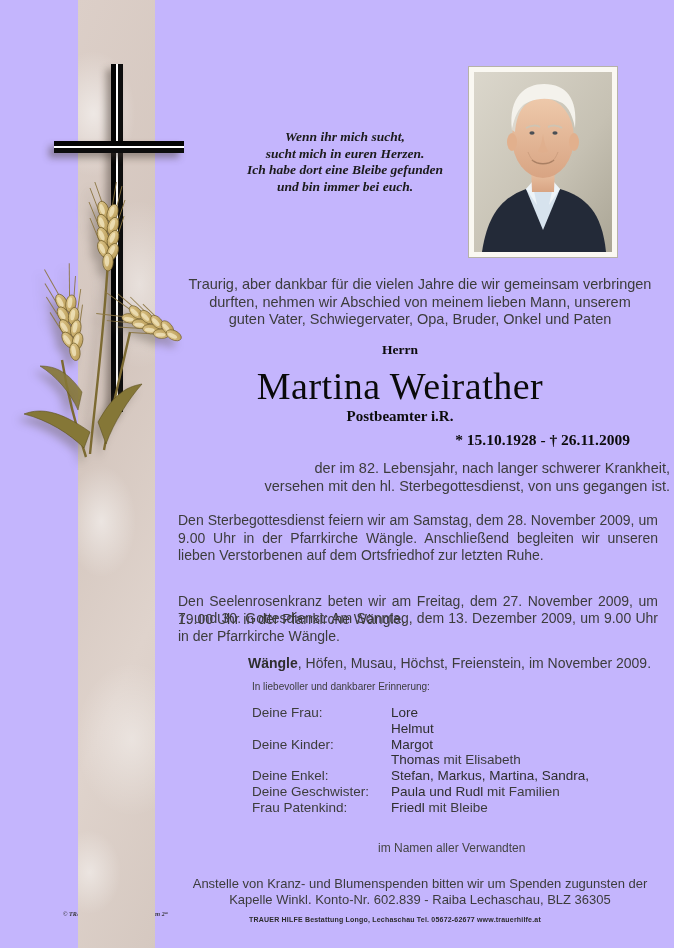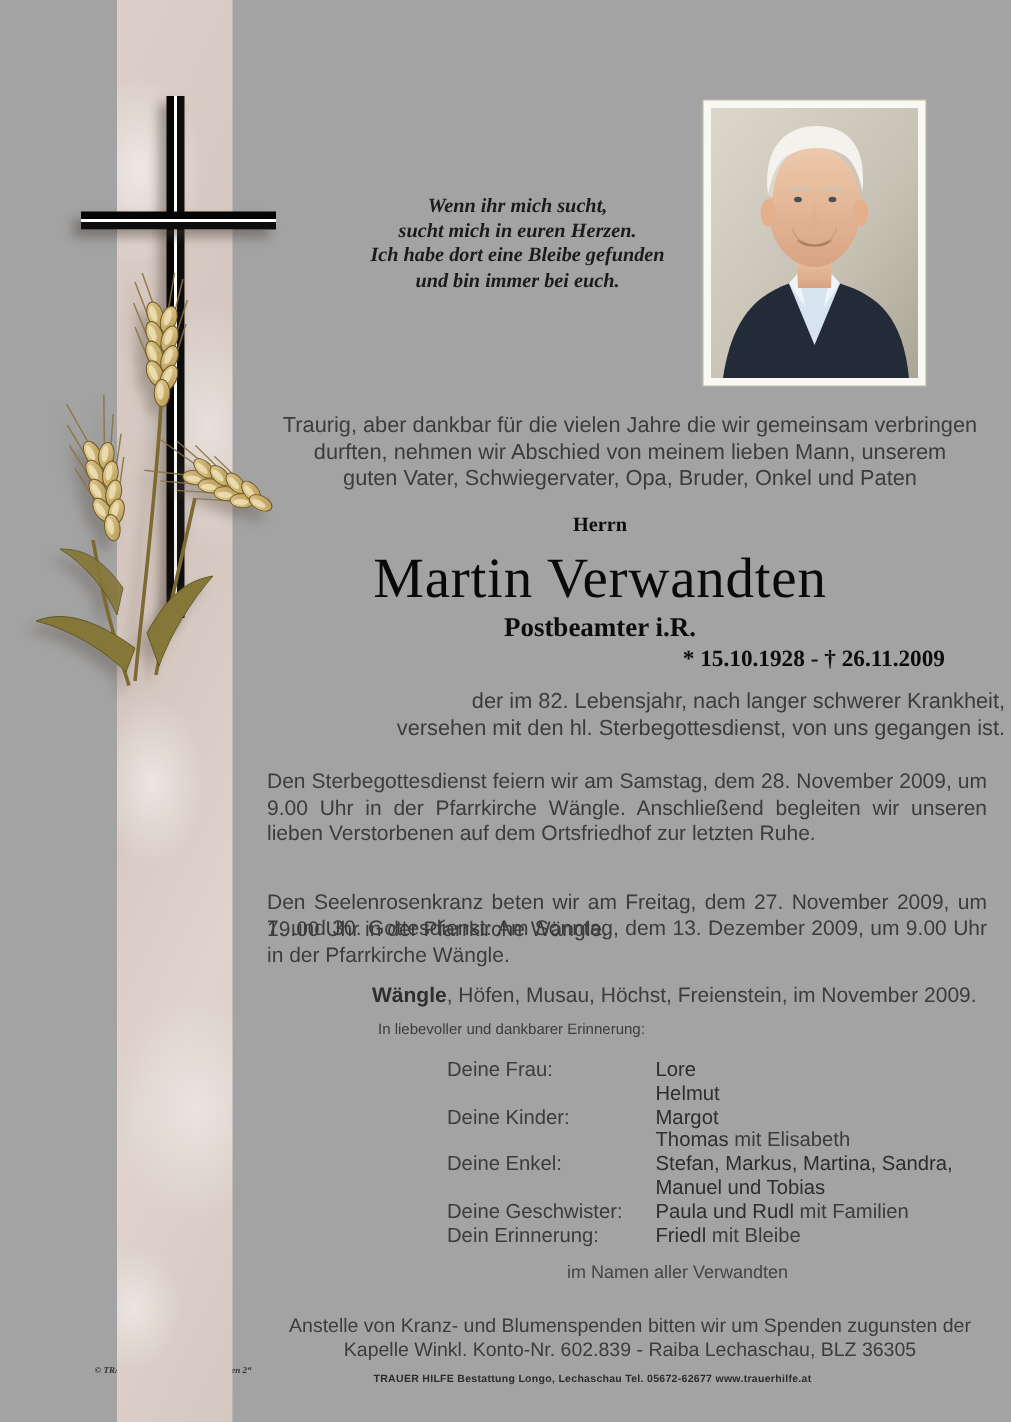--- a/index.html
+++ b/index.html
@@ -1,17 +1,17 @@
 <!DOCTYPE html>
 <html><head>
 <meta charset="utf-8">
 <style>
   html,body{margin:0;padding:0;background:#ffffff;}
   .page{
-    position:relative;width:674px;height:948px;background:#a3a3a3;
+    position:relative;width:674px;height:948px;background:#c4b5fd;
     margin:0 auto;overflow:hidden;
     font-family:"Liberation Sans",sans-serif;color:#3c3c3c;
   }
   
   .band{
     position:absolute;left:78px;top:0;width:77px;height:948px;z-index:1;
     background:
       radial-gradient(60px 90px at 20% 12%, rgba(255,255,255,.55), rgba(255,255,255,0) 70%),
       radial-gradient(70px 120px at 80% 30%, rgba(255,255,255,.45), rgba(255,255,255,0) 70%),
       radial-gradient(50px 80px at 30% 55%, rgba(255,255,255,.5), rgba(255,255,255,0) 70%),
@@ -55,21 +55,21 @@
   .salutation{
     position:absolute;left:170px;top:342px;width:460px;text-align:center;
     font-family:"Liberation Serif",serif;font-size:13.5px;color:#0c0c0c;font-weight:700;
   }
   .name{
     position:absolute;left:150px;top:364px;width:500px;text-align:center;
     font-family:"Liberation Serif",serif;font-size:38px;color:#0a0a0a;letter-spacing:.5px;
   }
   .profession{
     position:absolute;left:170px;top:408px;width:460px;text-align:center;
-    font-family:"Liberation Serif",serif;font-size:18px;font-weight:700;color:#0c0c0c;
+    font-family:"Liberation Serif",serif;font-size:15px;font-weight:700;color:#0c0c0c;
   }
   .dates{
     position:absolute;left:170px;top:431px;width:460px;text-align:right;
     font-family:"Liberation Serif",serif;font-size:15.5px;font-weight:700;color:#0c0c0c;
   }
   .death-note{
     position:absolute;left:170px;top:459px;width:500px;
     text-align:right;font-size:14.5px;line-height:18px;
   }
   .para{
@@ -78,21 +78,21 @@
   }
   .para1{top:512px;}
   .para2{top:593px;}
   .para3{top:610px;}
   .place-date{position:absolute;left:248px;top:655px;font-size:14px;}
   .place-date b{color:#2e2e2e;}
   .remembrance{position:absolute;left:252px;top:681px;font-size:10px;}
   
   .family{position:absolute;left:252px;top:705px;font-size:13.5px;line-height:15.8px;}
   .fam-row{white-space:nowrap;}
-  .fam-label{display:inline-block;width:123px;margin-left:46px;}
+  .fam-label{display:inline-block;width:123px;}
   .fam-value b{font-weight:400;color:#2e2e2e;margin-left:16px;}
   .closing{position:absolute;left:378px;top:841px;font-size:12px;color:#454545;}
   
   .donation{
     position:absolute;left:140px;top:876px;width:560px;text-align:center;
     font-size:13px;line-height:15.5px;
   }
   .funeral-footer{
     position:absolute;left:100px;top:916px;width:590px;text-align:center;
     font-size:7px;font-weight:700;color:#2b2b2b;letter-spacing:.2px;
@@ -204,21 +204,21 @@
     <div>und bin immer bei euch.</div>
   </div>
 
   <div class="intro">
     <div>Traurig, aber dankbar für die vielen Jahre die wir gemeinsam verbringen</div>
     <div>durften, nehmen wir Abschied von meinem lieben Mann, unserem</div>
     <div>guten Vater, Schwiegervater, Opa, Bruder, Onkel und Paten</div>
   </div>
 
   <div class="salutation">Herrn</div>
-  <div class="name">Martin Verwandten</div>
+  <div class="name">Martina Weirather</div>
   <div class="profession">Postbeamter i.R.</div>
   <div class="dates">* 15.10.1928  - † 26.11.2009</div>
 
   <div class="death-note">
     <div>der im 82. Lebensjahr, nach langer schwerer Krankheit,</div>
     <div>versehen mit den hl. Sterbegottesdienst, von uns gegangen ist.</div>
   </div>
 
   <div class="para para1">Den Sterbegottesdienst feiern wir am Samstag, dem 28. November 2009, um 9.00 Uhr in der Pfarrkirche Wängle. Anschließend begleiten wir unseren lieben Verstorbenen auf dem Ortsfriedhof zur letzten Ruhe.</div>
   <div class="para para2">Den Seelenrosenkranz beten wir am Freitag, dem 27. November 2009, um 19.00 Uhr in der Pfarrkirche Wängle.</div>
@@ -240,27 +240,24 @@
     <div class="fam-row">
       <span class="fam-label">Deine Kinder:</span><span class="fam-value"><b>Margot</b><span></span></span>
     </div>
     <div class="fam-row">
       <span class="fam-label"></span><span class="fam-value"><b>Thomas</b><span> mit Elisabeth</span></span>
     </div>
     <div class="fam-row">
       <span class="fam-label">Deine Enkel:</span><span class="fam-value"><b>Stefan, Markus, Martina, Sandra,</b><span></span></span>
     </div>
     <div class="fam-row">
-      <span class="fam-label"></span><span class="fam-value"><b>Manuel und Tobias</b><span></span></span>
-    </div>
-    <div class="fam-row">
       <span class="fam-label">Deine Geschwister:</span><span class="fam-value"><b>Paula und Rudl</b><span> mit Familien</span></span>
     </div>
     <div class="fam-row">
-      <span class="fam-label">Dein Erinnerung:</span><span class="fam-value"><b>Friedl</b><span> mit Bleibe</span></span>
+      <span class="fam-label">Frau Patenkind:</span><span class="fam-value"><b>Friedl</b><span> mit Bleibe</span></span>
     </div>
   </div>
 
   <div class="closing">im Namen aller Verwandten</div>
 
   <div class="donation">
     <div>Anstelle von Kranz- und Blumenspenden bitten wir um Spenden zugunsten der</div>
     <div>Kapelle Winkl. Konto-Nr. 602.839 - Raiba Lechaschau, BLZ 36305</div>
   </div>
 

